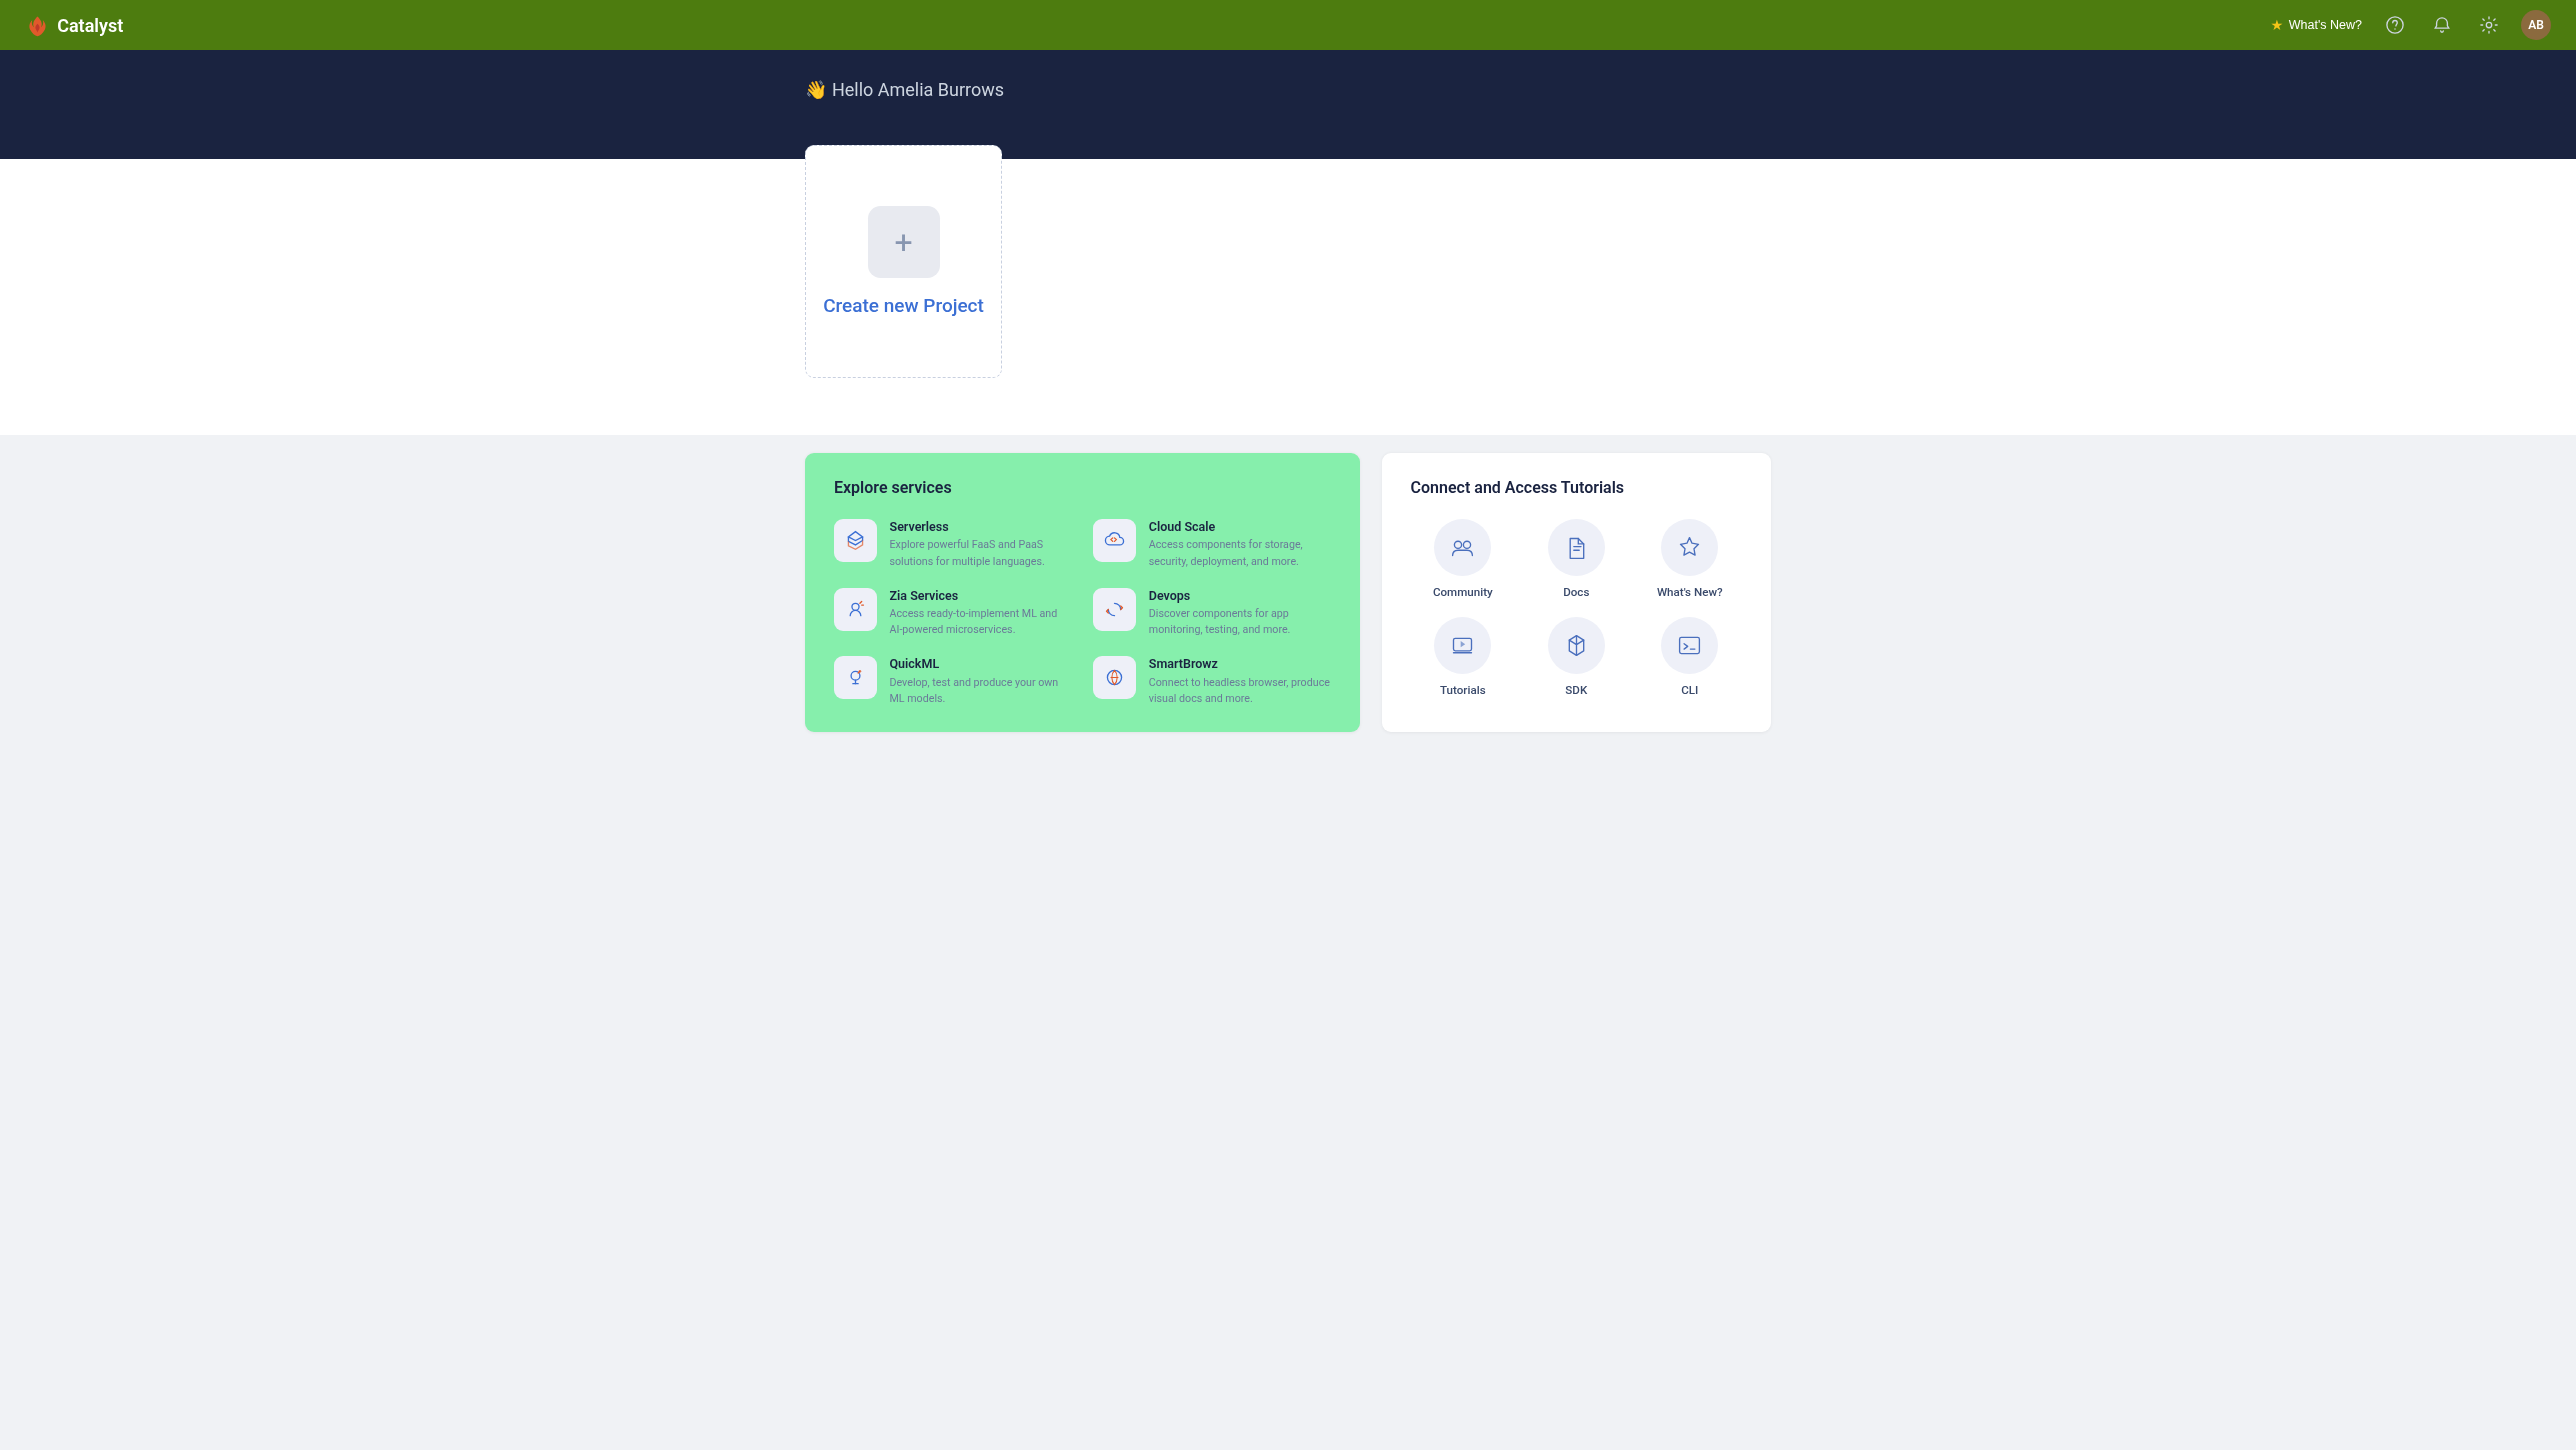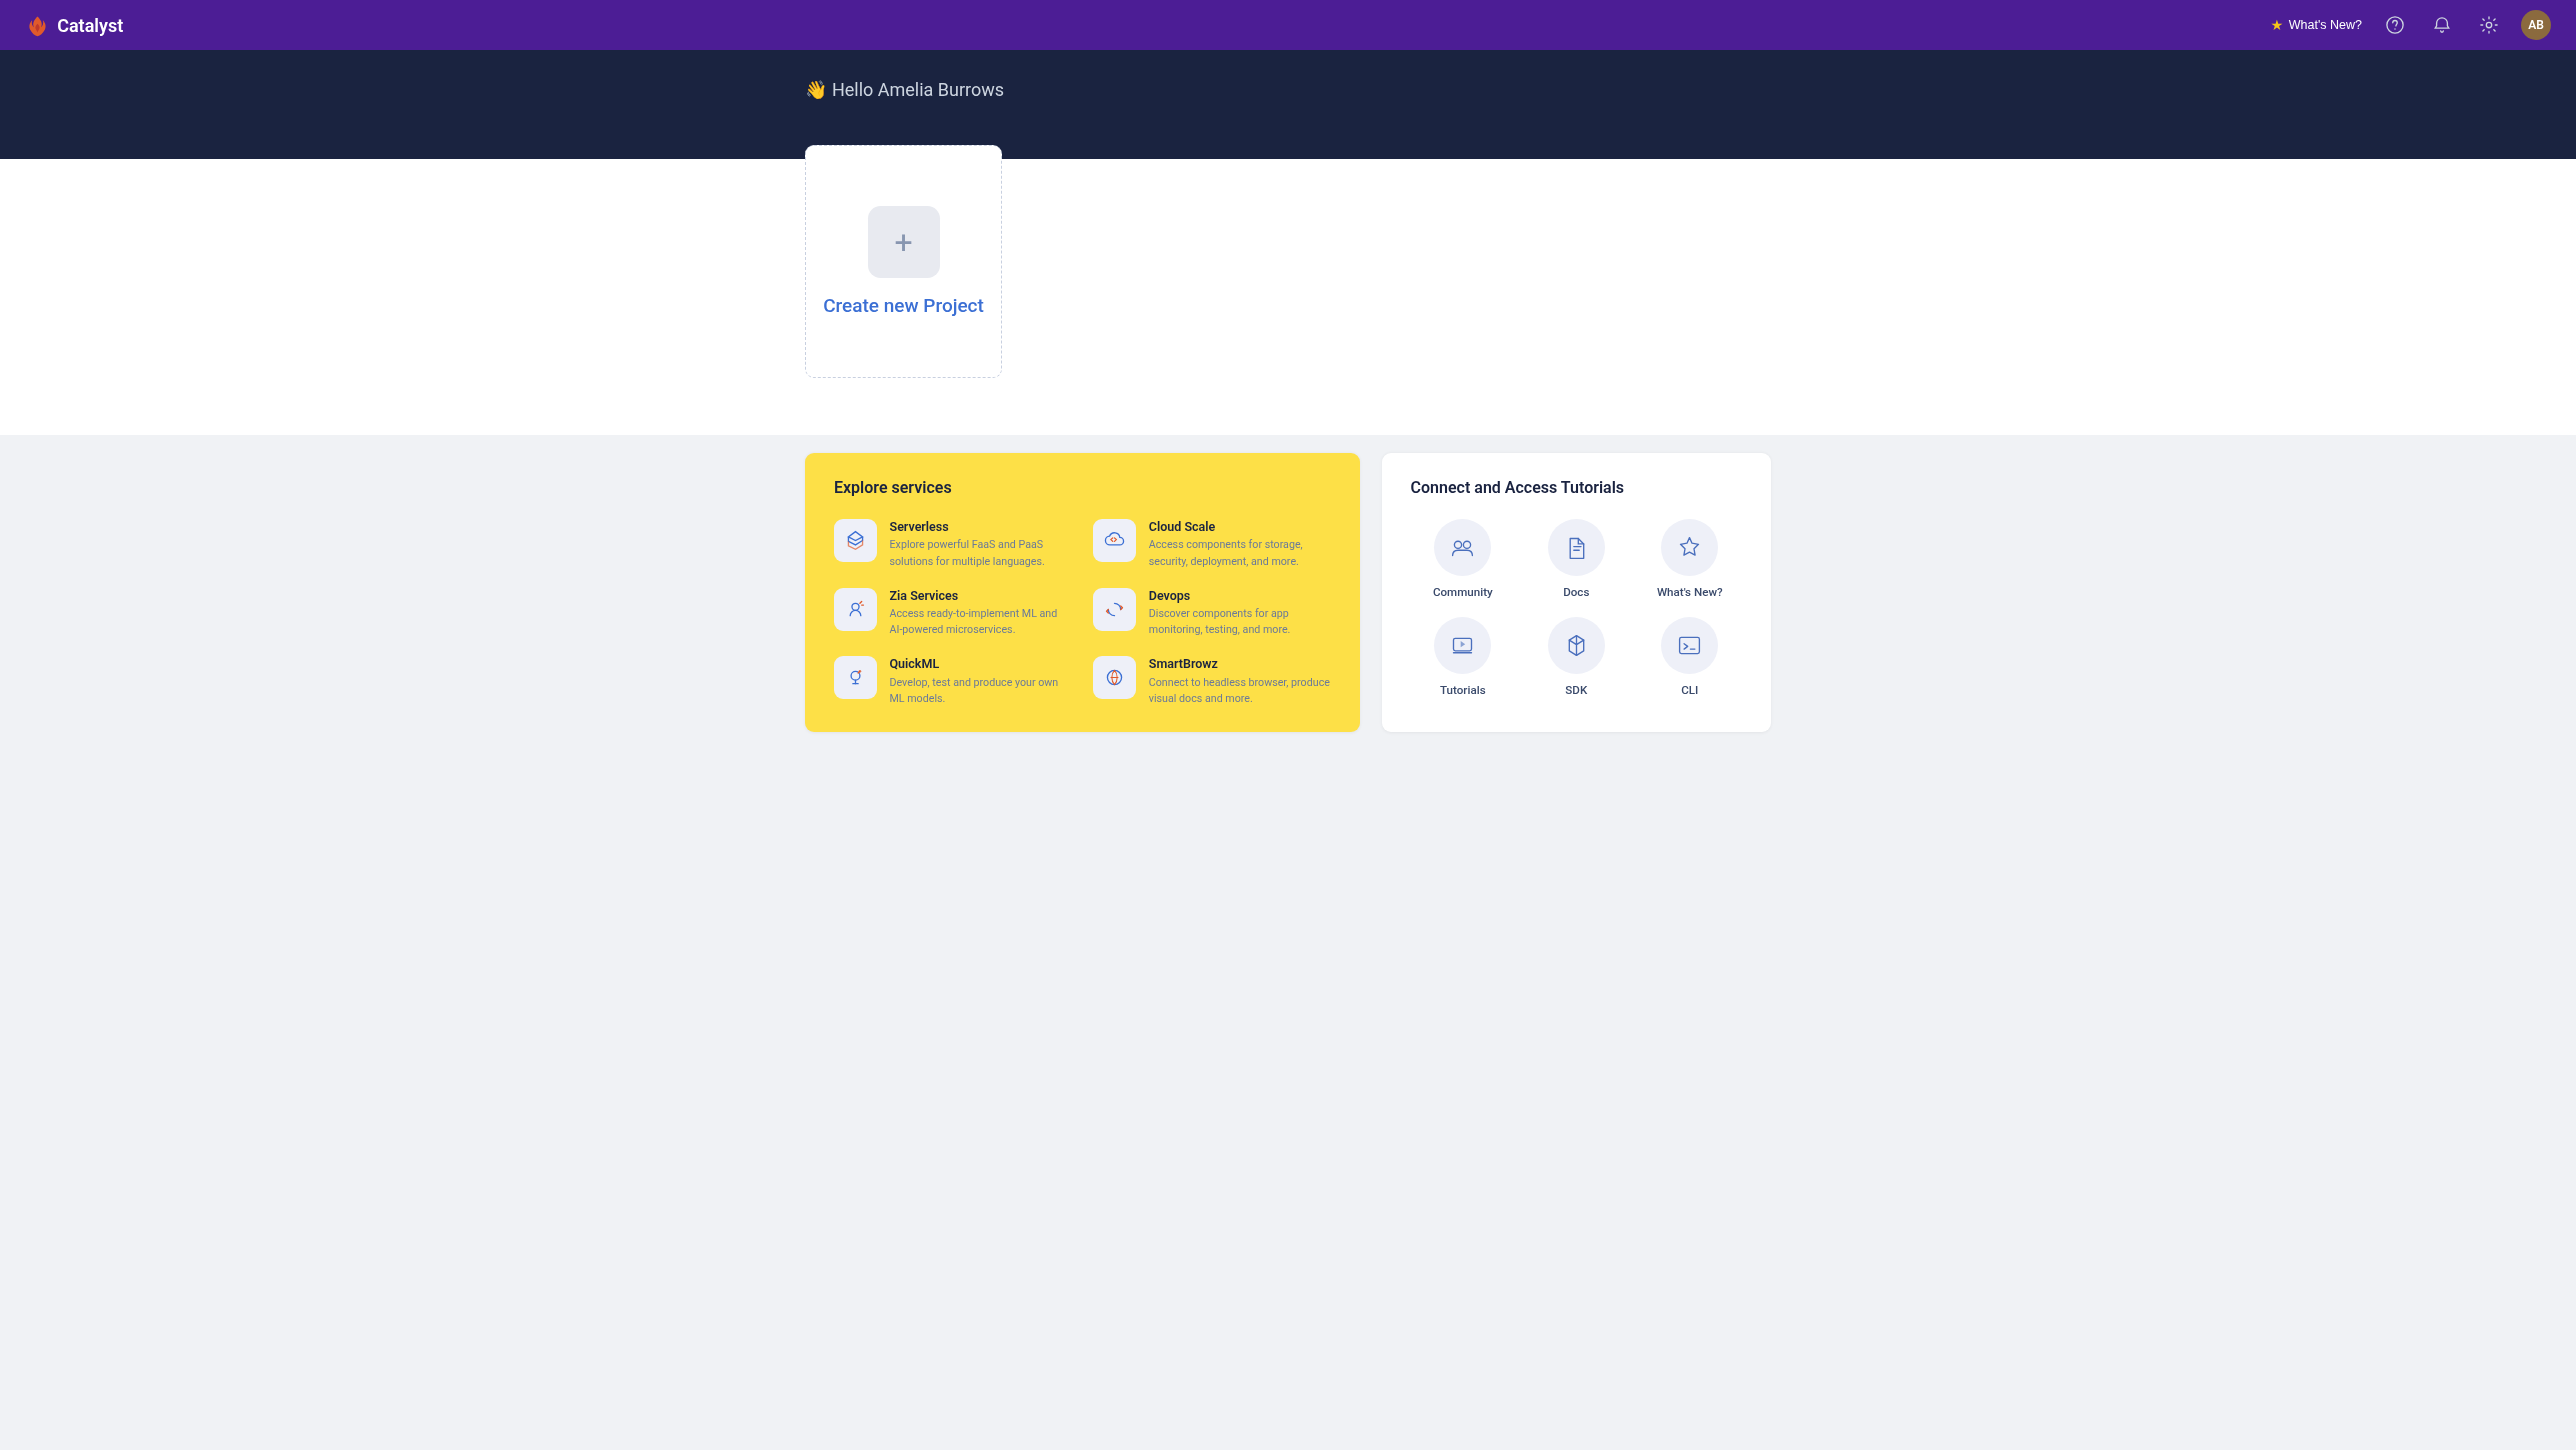--- a/index.html
+++ b/index.html
@@ -1,20 +1,20 @@
 <!DOCTYPE html>
 <html style="font-size:14.3px"><head>
   <meta charset="utf-8">
   <style>
     * { box-sizing: border-box; margin: 0; padding: 0; }
     body { font-family: -apple-system, BlinkMacSystemFont, 'Segoe UI', Roboto, sans-serif; background: #f0f2f5; min-height: 100vh; }
 
     
     .header {
-      background: #4c1d95;
+      background: #4d7c0f;
       display: flex;
       align-items: center;
       justify-content: space-between;
       padding: 0 25px;
       height: 50px;
       position: sticky;
       top: 0;
       z-index: 100;
     }
     .header-logo {
@@ -146,21 +146,21 @@
     .bottom-content {
       max-width: 1074px;
       margin: 0 auto;
       padding: 18px 54px 36px;
       display: flex;
       gap: 21.5px;
     }
 
     
     .explore-services {
-      background: #fde047;
+      background: #86efac;
       border-radius: 9px;
       padding: 25px 29px;
       flex: 1.2;
       box-shadow: 0 0.9px 3.6px rgba(0,0,0,0.06);
     }
     .section-title {
       font-size: 16px;
       font-weight: 600;
       color: #1a2340;
       margin-bottom: 21.5px;

